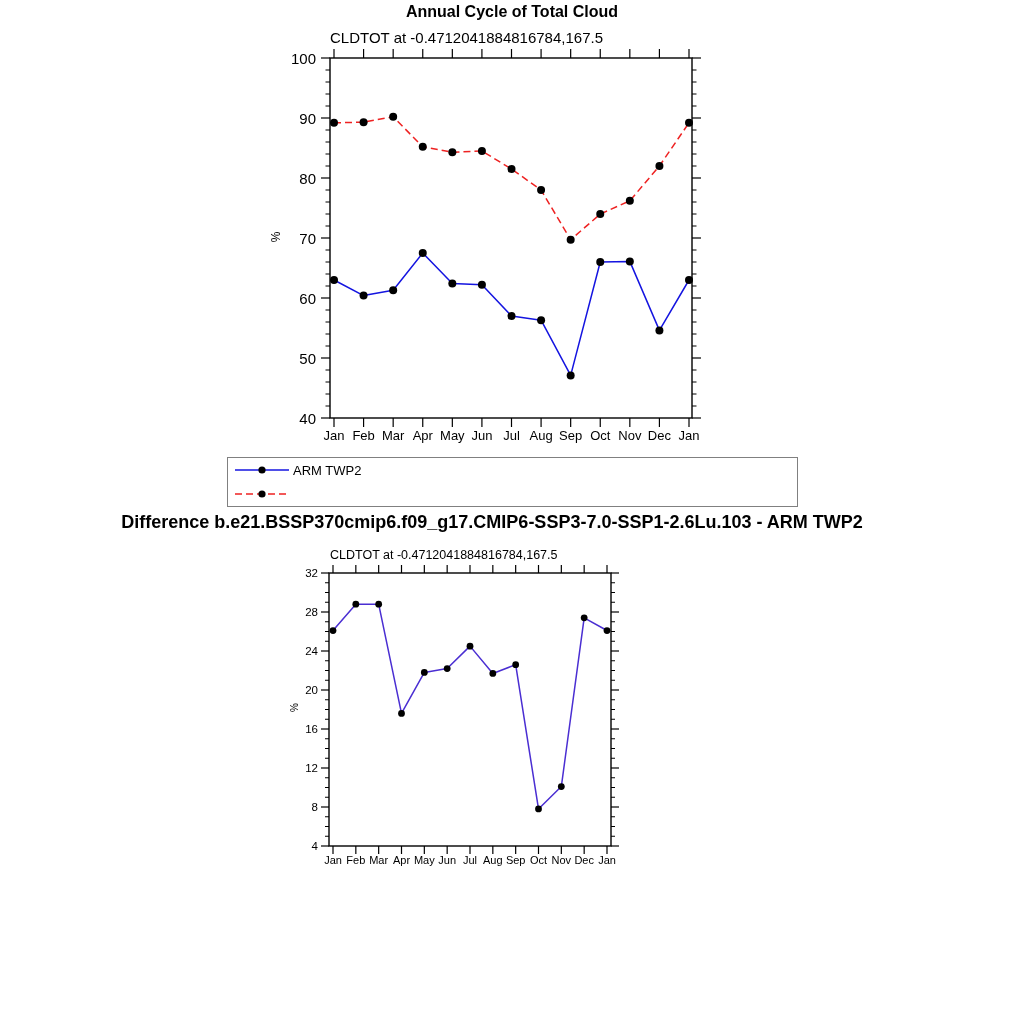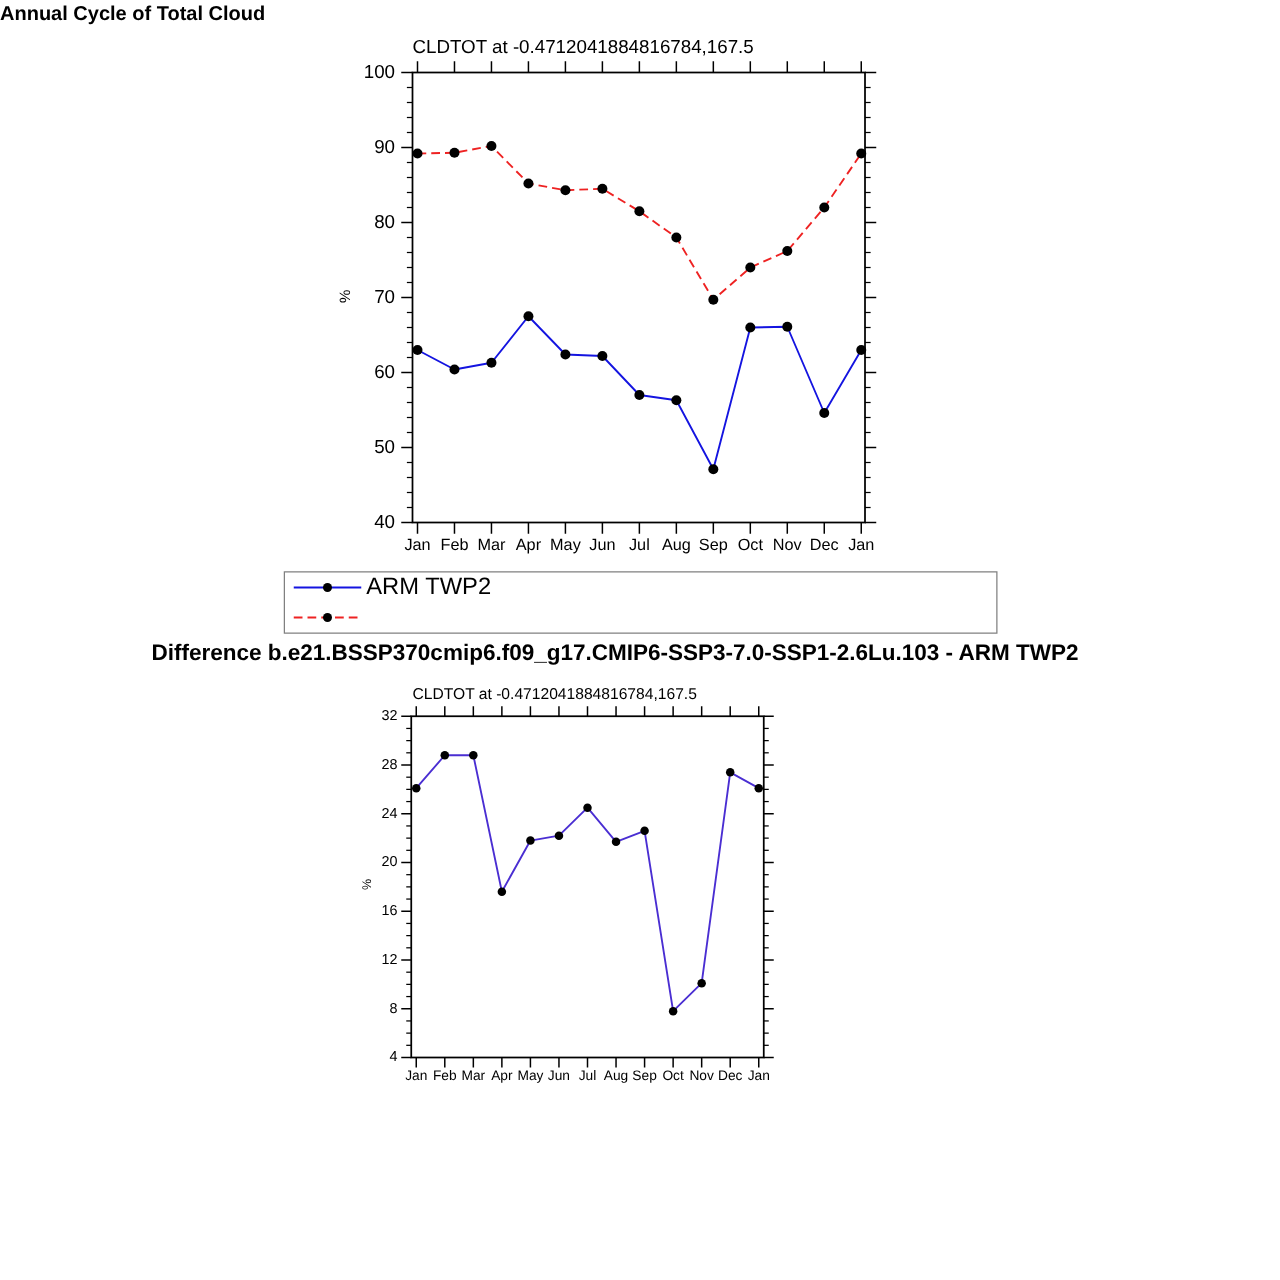--- a/index.html
+++ b/index.html
@@ -1,29 +1,29 @@
 <!DOCTYPE html>
 <html><head>
 <meta charset="utf-8">
 <style>
   html,body{margin:0;padding:0;background:#ffffff;}
   .page{position:relative;width:1024px;height:1024px;background:#ffffff;overflow:hidden;
         font-family:"Liberation Sans", sans-serif;color:#000;}
   #plot{position:absolute;left:0;top:0;}
-  .top-title{position:absolute;left:0;top:3px;width:1024px;text-align:left;
+  .top-title{position:absolute;left:0;top:3px;width:1024px;text-align:center;
              font-size:16px;font-weight:bold;white-space:nowrap;}
   .top-subtitle{position:absolute;left:330px;top:29px;font-size:15px;white-space:nowrap;}
   .ylab-top{position:absolute;left:271px;top:230px;font-size:12px;transform:rotate(-90deg);}
   .ylab-bottom{position:absolute;left:290px;top:702px;font-size:10px;transform:rotate(-90deg);}
   .legend{position:absolute;left:227px;top:457px;width:571px;height:50px;
           border:1px solid #808080;background:#ffffff;box-sizing:border-box;
           display:flex;flex-direction:column;justify-content:center;}
   .legend-row{display:flex;align-items:center;height:24px;padding-left:6px;}
   .legend-sample{width:56px;height:10px;flex:0 0 56px;}
-  .legend-label{font-size:19px;margin-left:3px;white-space:nowrap;}
+  .legend-label{font-size:13px;margin-left:3px;white-space:nowrap;}
   .bottom-title{position:absolute;left:470px;top:512px;transform:translateX(-50%);
                 font-size:18px;font-weight:bold;white-space:nowrap;padding-left:44px;}
   .bottom-subtitle{position:absolute;left:330px;top:548px;font-size:12.5px;white-space:nowrap;}
 </style>
 </head>
 <body>
 
 <div class="page">
 
   <svg id="plot" width="1024" height="1024">

